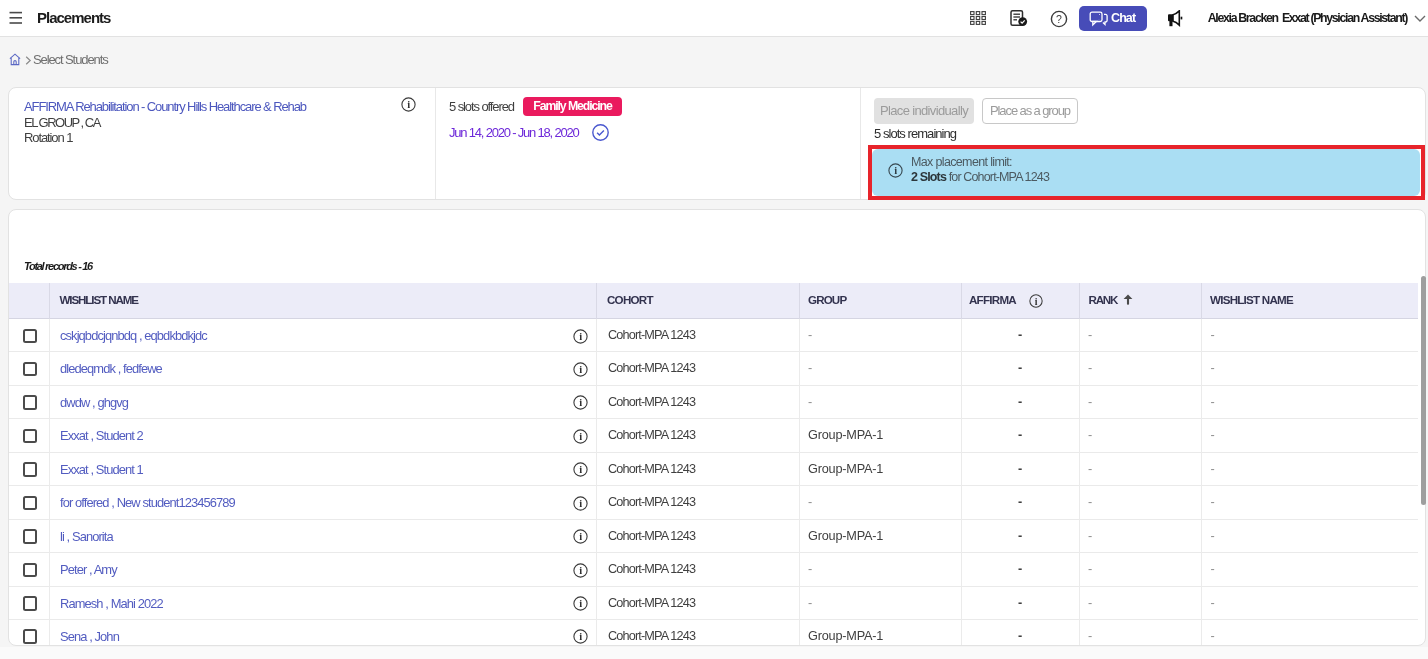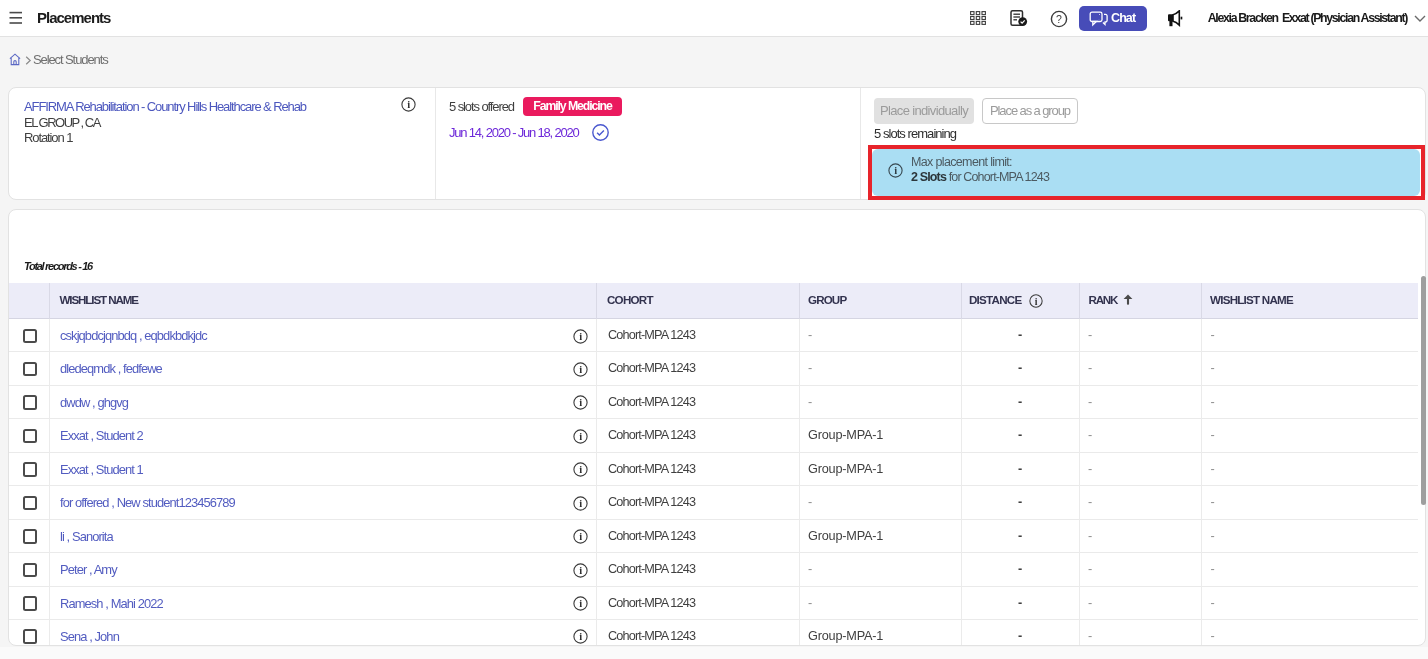--- a/index.html
+++ b/index.html
@@ -128,21 +128,21 @@
   <div class="abs" style="left:0;top:73px;width:1409px;height:36px;background:#ececf8;border-bottom:1px solid #d5d5e2;">
     <div class="abs hv" style="left:40px;top:0;width:1px;height:36px;background:#d9d9e6;"></div>
     <div class="abs hv" style="left:587px;top:0;width:1px;height:36px;background:#d9d9e6;"></div>
     <div class="abs hv" style="left:790px;top:0;width:1px;height:36px;background:#d9d9e6;"></div>
     <div class="abs hv" style="left:952px;top:0;width:1px;height:36px;background:#d9d9e6;"></div>
     <div class="abs hv" style="left:1070px;top:0;width:1px;height:36px;background:#d9d9e6;"></div>
     <div class="abs hv" style="left:1192px;top:0;width:1px;height:36px;background:#d9d9e6;"></div>
     <div class="abs hc" style="left:50.5px;letter-spacing:-1.1px;">WISHLIST NAME</div>
     <div class="abs hc" style="left:598px;">COHORT</div>
     <div class="abs hc" style="left:799px;letter-spacing:-0.85px;">GROUP</div>
-    <div class="abs hc" style="left:960px;">DISTANCE</div>
+    <div class="abs hc" style="left:960px;">AFFIRMA</div>
     <svg class="abs" style="left:1020px;top:11px;" width="14" height="14" viewBox="0 0 15 15">
       <circle cx="7.5" cy="7.5" r="6.6" fill="none" stroke="#3a3a3a" stroke-width="1.1"></circle>
         <text x="7.6" y="11.3" text-anchor="middle" font-family="Liberation Serif" font-size="10.5" font-weight="700" fill="#2f2f2f">i</text>
     </svg>
     <div class="abs hc" style="left:1079.5px;letter-spacing:-1.2px;">RANK</div>
     <svg class="abs" style="left:1113.5px;top:10.5px;" width="10" height="11" viewBox="0 0 10 11">
         <path d="M5 10.6 V2" stroke="#4a4a4a" stroke-width="2.1" fill="none"></path>
         <path d="M0.6 5 L5 0.4 L9.4 5 Z" fill="#4a4a4a"></path>
       </svg>
     <div class="abs hc" style="left:1201px;">WISHLIST NAME</div>

